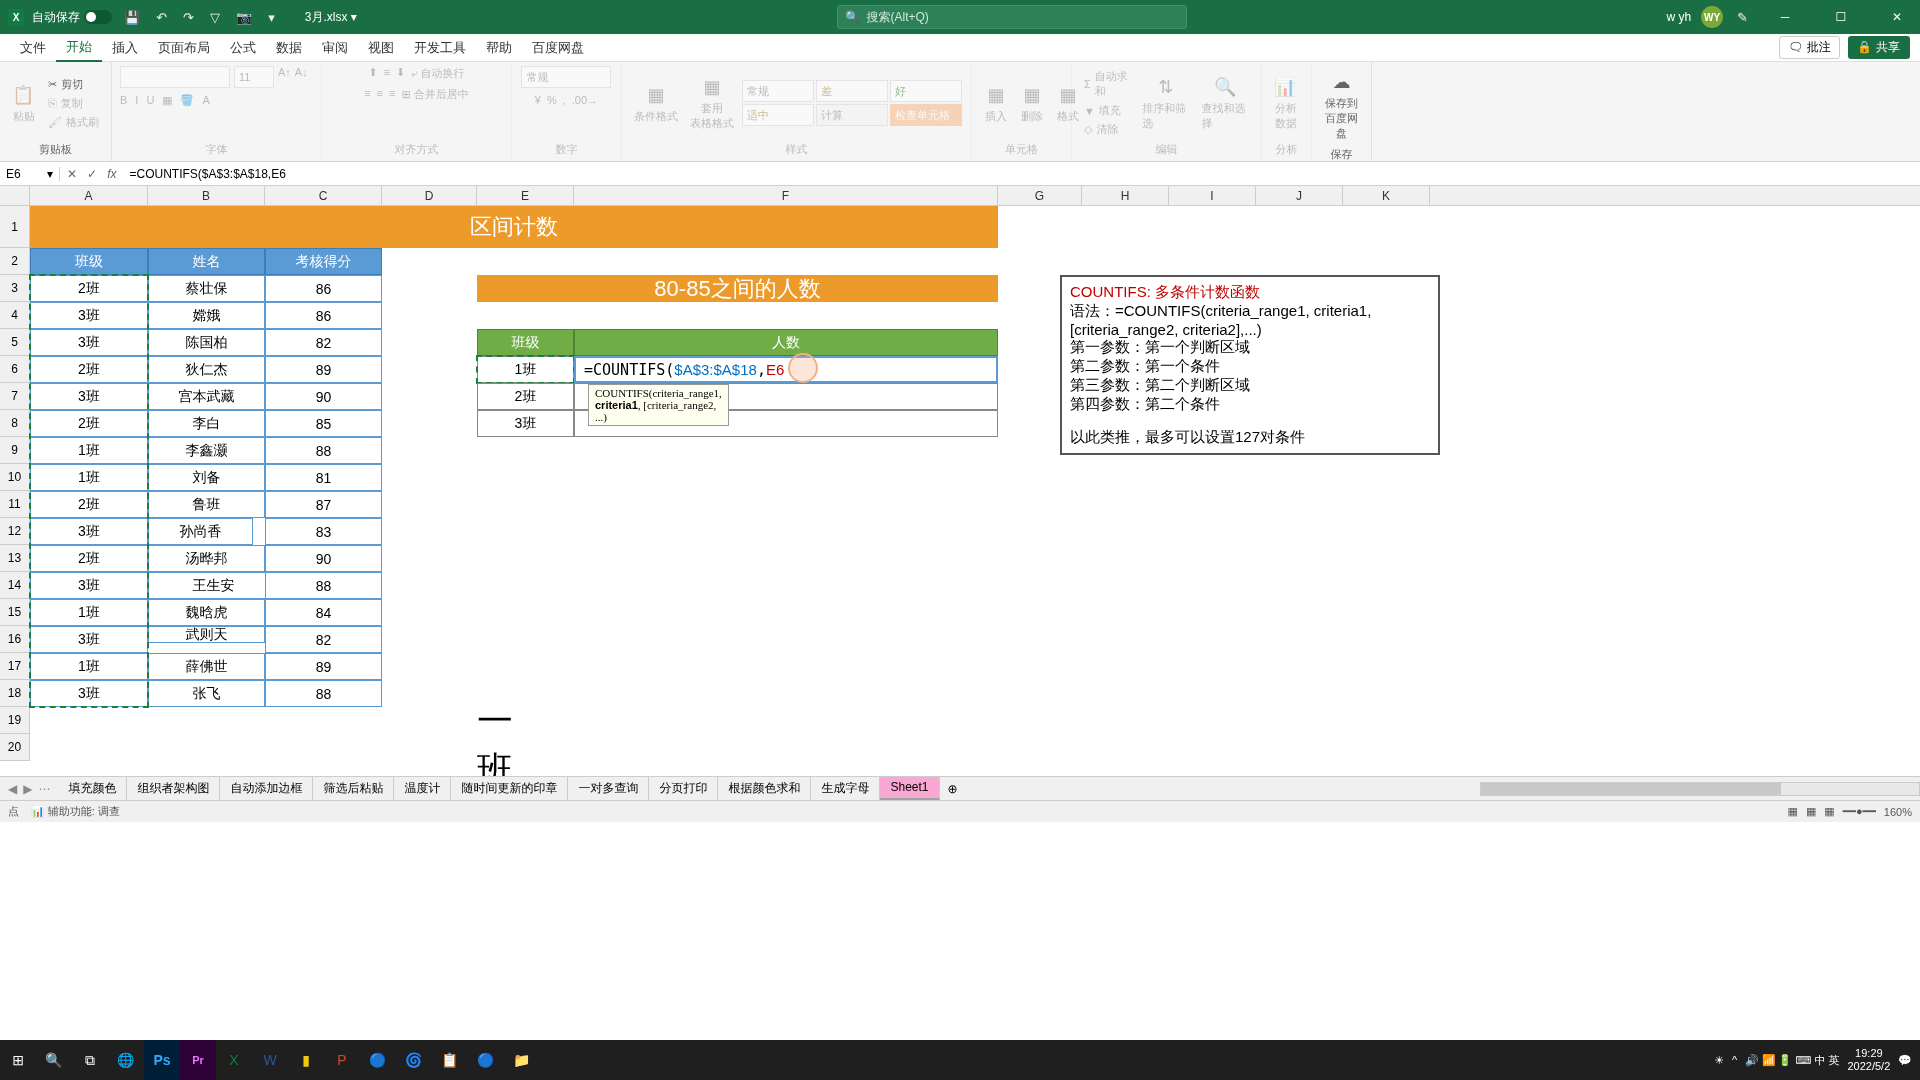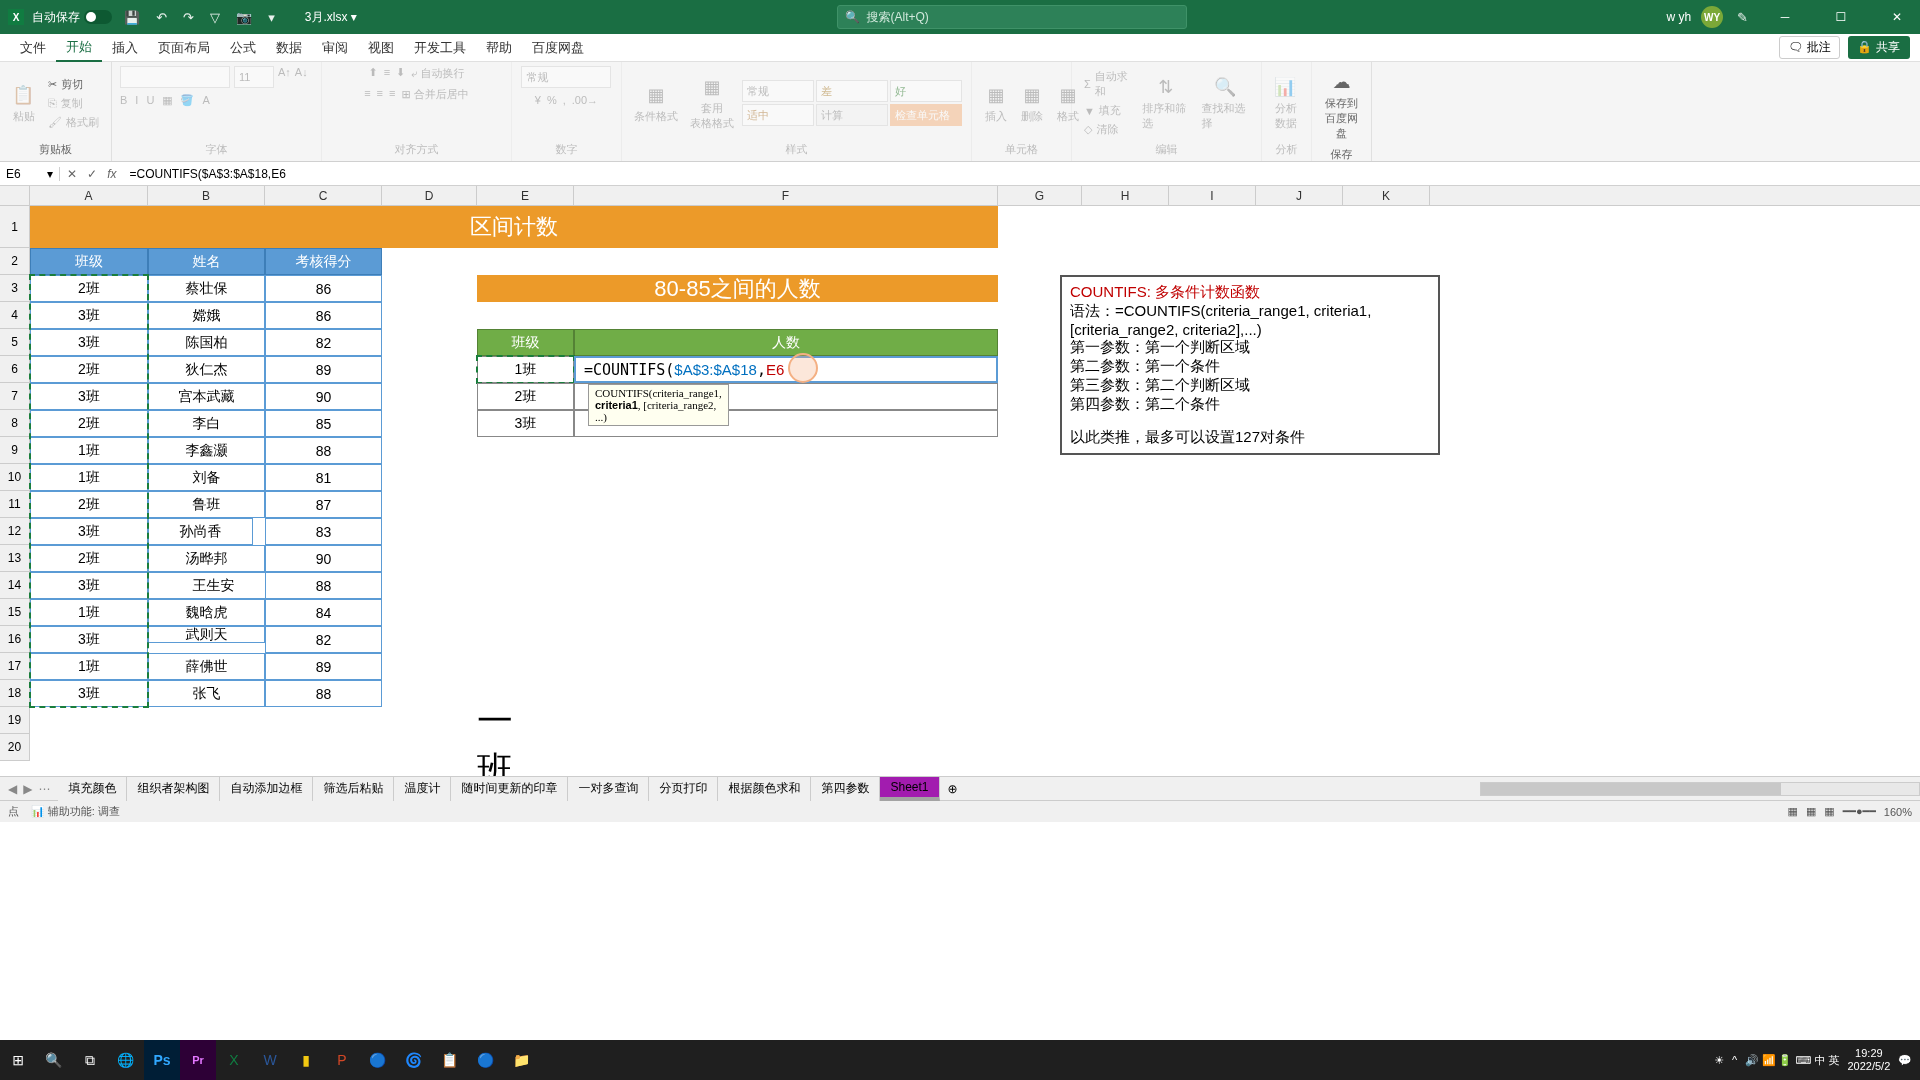--- a/index.html
+++ b/index.html
@@ -78,21 +78,21 @@
 .tooltip-fn { position: absolute; background: #fffff0; border: 1px solid #999; font-size: 11px; padding: 2px 6px; font-family: "Segoe UI"; }
 .tooltip-fn b { font-weight: bold; }
 .cursor-ring { position: absolute; width: 30px; height: 30px; border: 2px solid #f4b083; border-radius: 50%; background: rgba(244,176,131,0.3); }
 
 .subtitle { position: absolute; font-size: 36px; font-weight: 500; color: #000; }
 
 
 .sheet-bar { height: 24px; background: #f0f0f0; border-top: 1px solid #ccc; display: flex; align-items: center; font-size: 12px; }
 .sheet-nav { padding: 0 8px; display: flex; gap: 6px; color: #888; }
 .sheet-tab { padding: 3px 10px; border-right: 1px solid #ccc; background: #f0f0f0; cursor: pointer; }
-.sheet-tab.active { background: #a21caf; border-bottom: 4px solid #a3a3a3; }
+.sheet-tab.active { background: #f9a8d4; border-bottom: 2px solid #a3a3a3; }
 .hscroll { margin-left: auto; width: 440px; height: 14px; background: #e8e8e8; border: 1px solid #ccc; position: relative; }
 .hscroll-thumb { position: absolute; left: 0; width: 300px; height: 100%; background: #c8c8c8; }
 
 
 .status-bar { height: 22px; background: #f0f0f0; border-top: 1px solid #ccc; display: flex; align-items: center; font-size: 11px; padding: 0 8px; gap: 12px; color: #555; }
 
 
 .taskbar { position: absolute; bottom: 0; left: 0; right: 0; height: 40px; background: #1f1f1f; display: flex; align-items: center; }
 .tb-icon { width: 36px; height: 40px; display: flex; align-items: center; justify-content: center; color: #fff; font-size: 14px; cursor: pointer; }
 .tb-right { margin-left: auto; display: flex; align-items: center; color: #fff; font-size: 11px; gap: 8px; padding-right: 8px; }
@@ -439,21 +439,21 @@
   <div id="sheet-tabs" style="display:flex">
       <div class="sheet-tab">填充颜色</div>
       <div class="sheet-tab">组织者架构图</div>
       <div class="sheet-tab">自动添加边框</div>
       <div class="sheet-tab">筛选后粘贴</div>
       <div class="sheet-tab">温度计</div>
       <div class="sheet-tab">随时间更新的印章</div>
       <div class="sheet-tab">一对多查询</div>
       <div class="sheet-tab">分页打印</div>
       <div class="sheet-tab">根据颜色求和</div>
-      <div class="sheet-tab">第四参数</div>
+      <div class="sheet-tab">生成字母</div>
       <div class="sheet-tab active">Sheet1</div>
     </div>
   <span style="padding:0 8px;cursor:pointer">⊕</span>
   <div class="hscroll">
       <div class="hscroll-thumb"></div>
     </div>
 </div>
 
 <div class="status-bar">
   <span>点</span>

